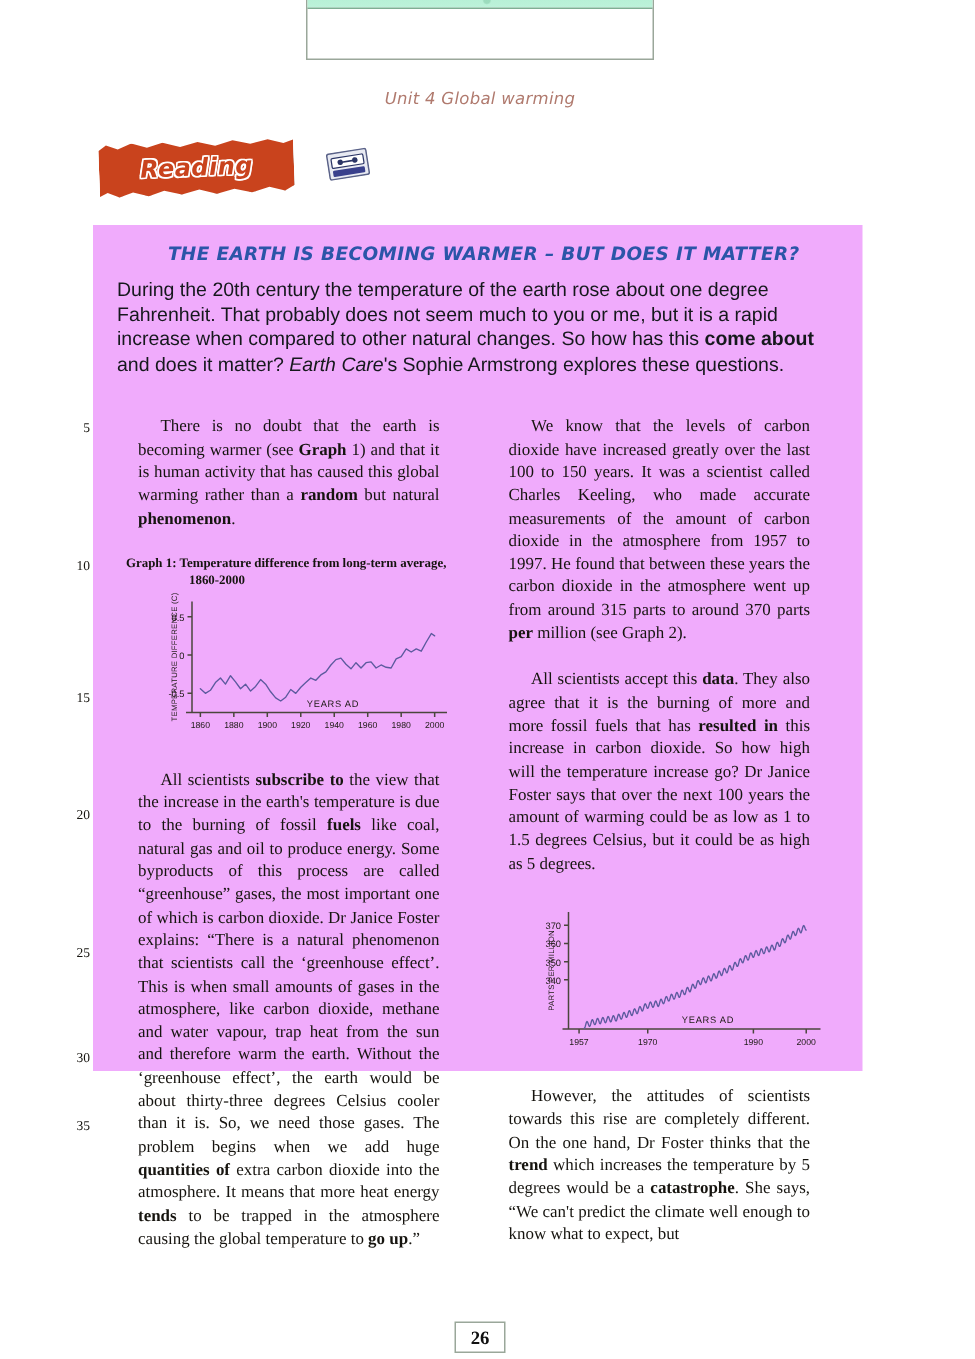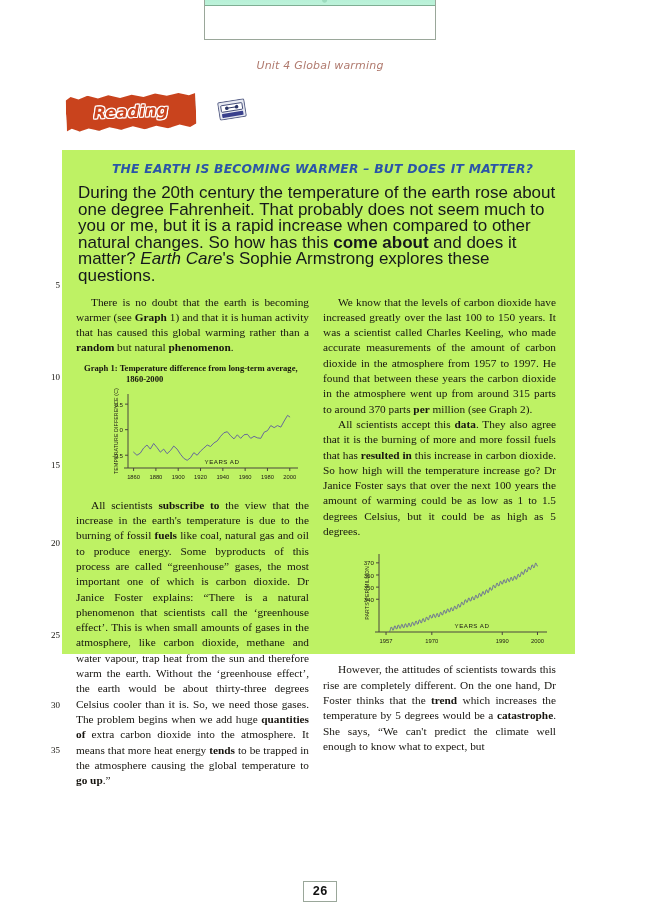--- a/index.html
+++ b/index.html
@@ -93,57 +93,57 @@
     height: 19px;
     transform: rotate(-9deg);
   }
 
   
   #article {
     position: absolute;
     left: 62px;
     top: 150px;
     width: 513px;
-    height: 504px;
-    background: #bef264;
+    height: 564px;
+    background: #f0abfc;
     box-sizing: border-box;
     padding: 10px 6px 0 14px;
   }
   #article-title {
     font-family: "DejaVu Sans", sans-serif;
     font-weight: bold;
     font-style: italic;
     font-size: 12.3px;
     color: #2b55a8;
     text-align: center;
     letter-spacing: .25px;
     margin: 2px 0 9px 0;
   }
   #standfirst {
     font-family: "Liberation Sans", sans-serif;
-    font-size: 17px;
+    font-size: 13px;
     line-height: 16.6px;
     color: #15181c;
     margin: 0 2px 10px 2px;
   }
   #standfirst b { font-weight: bold; }
   #standfirst i { font-style: italic; }
 
   
   #columns {
     display: flex;
     gap: 14px;
     font-family: "Liberation Serif", serif;
     font-size: 11.3px;
     line-height: 15.3px;
     color: #16140f;
     text-align: justify;
   }
   .col { width: 233px; }
-  .col p { margin: 0; text-indent: 15px; }
+  .col p { margin: 16px; text-indent: 15px; }
   .col b { font-weight: bold; }
 
   
   #line-numbers {
     position: absolute;
     left: 40px;
     top: 150px;
     width: 20px;
     height: 694px;
     font-family: "Liberation Serif", serif;
@@ -169,21 +169,21 @@
 
   
   #page-number-box {
     position: absolute;
     left: 303px;
     top: 881px;
     width: 34px;
     height: 21px;
     border: 1px solid #9aa79a;
     background: #ffffff;
-    font-family: Liberation Mono, monospace;
+    font-family: Liberation Serif, serif;
     font-weight: bold;
     font-size: 12.5px;
     color: #111;
     text-align: center;
     line-height: 21px;
     box-sizing: border-box;
   }
 </style>
 </head>
 <body>

